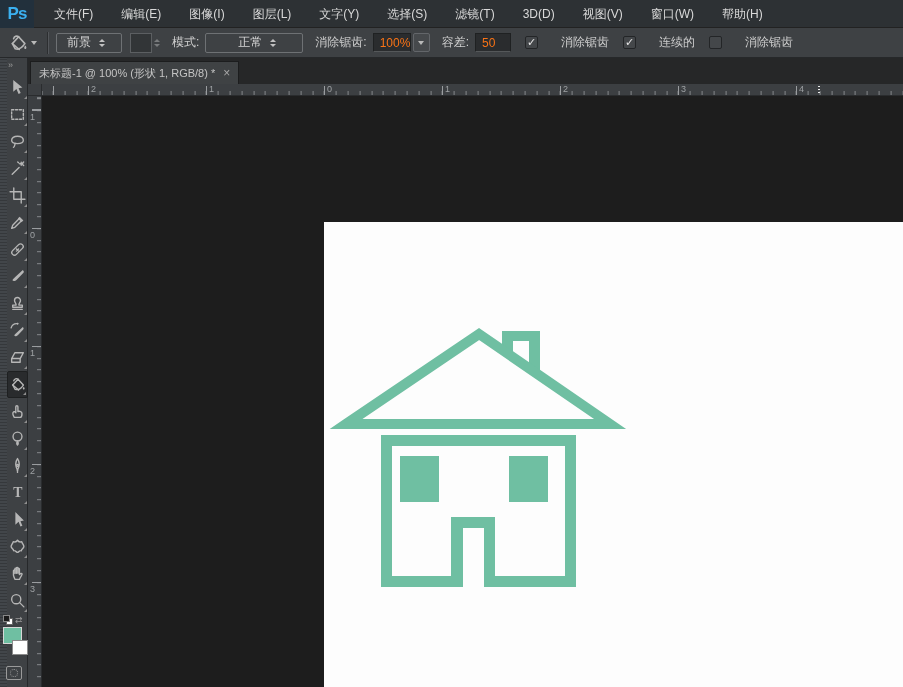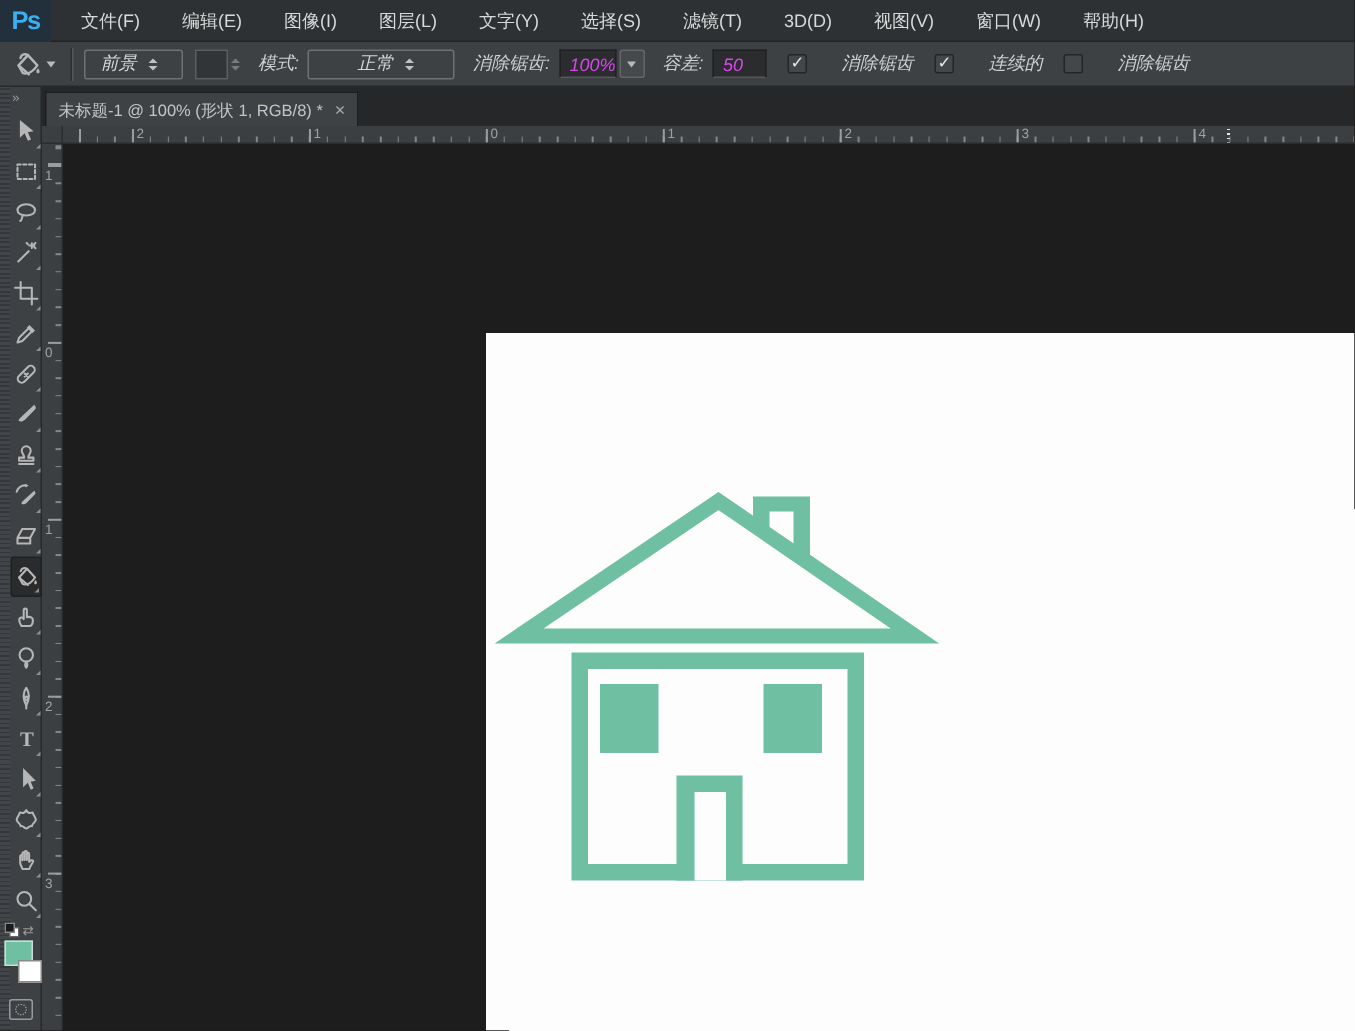--- a/index.html
+++ b/index.html
@@ -10,37 +10,37 @@
   
   .menubar { position:absolute; left:0; top:0; width:903px; height:28px;
     background:#2d3134; display:flex; align-items:flex-start; border-bottom:1px solid #222; }
   .ps-logo { width:34px; height:28px; display:flex; align-items:center; justify-content:center;
     background:#22303c; color:#3bb0f0; font-weight:bold; font-size:17px; letter-spacing:-1px; }
   .menu-items { display:flex; align-items:center; margin-left:6px; }
   .menu-item { color:#d9d9d9; font-size:12px; padding:0 14px; line-height:28px; white-space:nowrap; }
 
   
   .optionsbar { position:absolute; left:0; top:28px; width:903px; height:30px;
-    background:#3e4144; border-bottom:1px solid #26282a; display:flex; align-items:center; color:#cfcfcf; font-size:12px;font-style:italic; }
+    background:#3e4144; border-bottom:1px solid #26282a; display:flex; align-items:center; color:#cfcfcf; font-size:12px; }
   .ob-tool { display:flex; align-items:center; padding:0 4px 0 8px; }
   .ob-tool svg { display:block; }
   .caret-down { width:0; height:0; border-left:3.5px solid transparent; border-right:3.5px solid transparent;
     border-top:4px solid #b9b9b9; margin-left:3px; }
   .ob-sep { width:1px; height:22px; background:#2c2e30; margin:0 8px 0 6px; box-shadow:1px 0 0 #53565a; }
   .dropdown { height:20px; display:flex; align-items:center; border:1px solid #6e7174; border-radius:2px;
     background:#3e4144; padding:0 4px 0 10px; color:#d6d6d6; }
   .dd-steppers { display:flex; flex-direction:column; align-items:center; margin-left:8px; gap:2px; }
   .dd-steppers i { display:block; width:0; height:0; border-left:3px solid transparent; border-right:3px solid transparent; }
   .dd-steppers i.up { border-bottom:3.5px solid #c2c2c2; }
   .dd-steppers i.dn { border-top:3.5px solid #c2c2c2; }
   .pattern-box { width:22px; height:20px; background:#323537; border:1px solid #5c5f62; margin-left:8px; }
   .mini-stepper { margin-left:2px; opacity:.45; }
   .ob-label { margin:0 6px 0 12px; white-space:nowrap; }
   .inset-box { height:19px; background:#2a2c2e; border:1px solid #1f2122; border-bottom-color:#55585a;
-    color:#d946ef; display:flex; align-items:center; padding:0 6px; }
+    color:#f97316; display:flex; align-items:center; padding:0 6px; }
   .arrow-btn { width:17px; height:19px; border:1px solid #63666a; border-radius:2px; background:#46494c;
     display:flex; align-items:center; justify-content:center; margin-left:2px; }
   .checkbox-group { display:flex; align-items:center; margin-left:14px; }
   .checkbox { width:13px; height:13px; background:#44474a; border:1px solid #232527; border-radius:2px;
     display:flex; align-items:center; justify-content:center; color:#e8e8e8; font-size:11px; line-height:11px; }
   .checkbox-label { margin-left:23px; white-space:nowrap; }
 
   
   .tabrow { position:absolute; left:28px; top:58px; width:875px; height:26px; background:#262728; }
   .doc-tab { position:absolute; left:2px; bottom:0; height:23px; display:flex; align-items:center;

